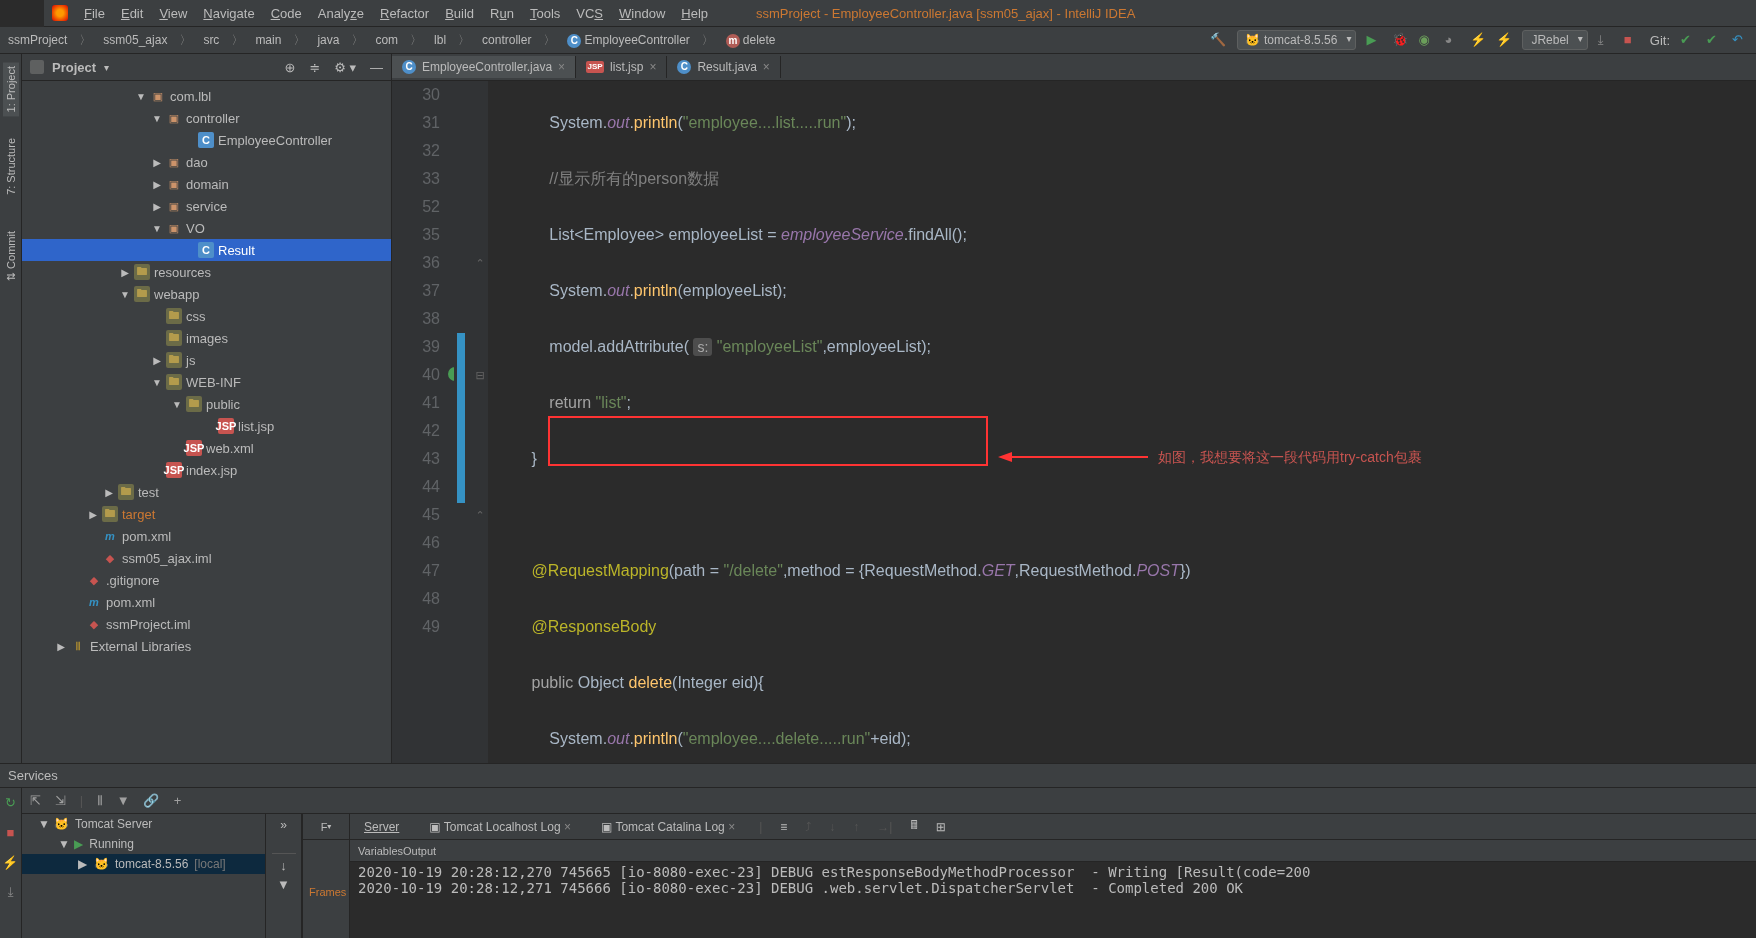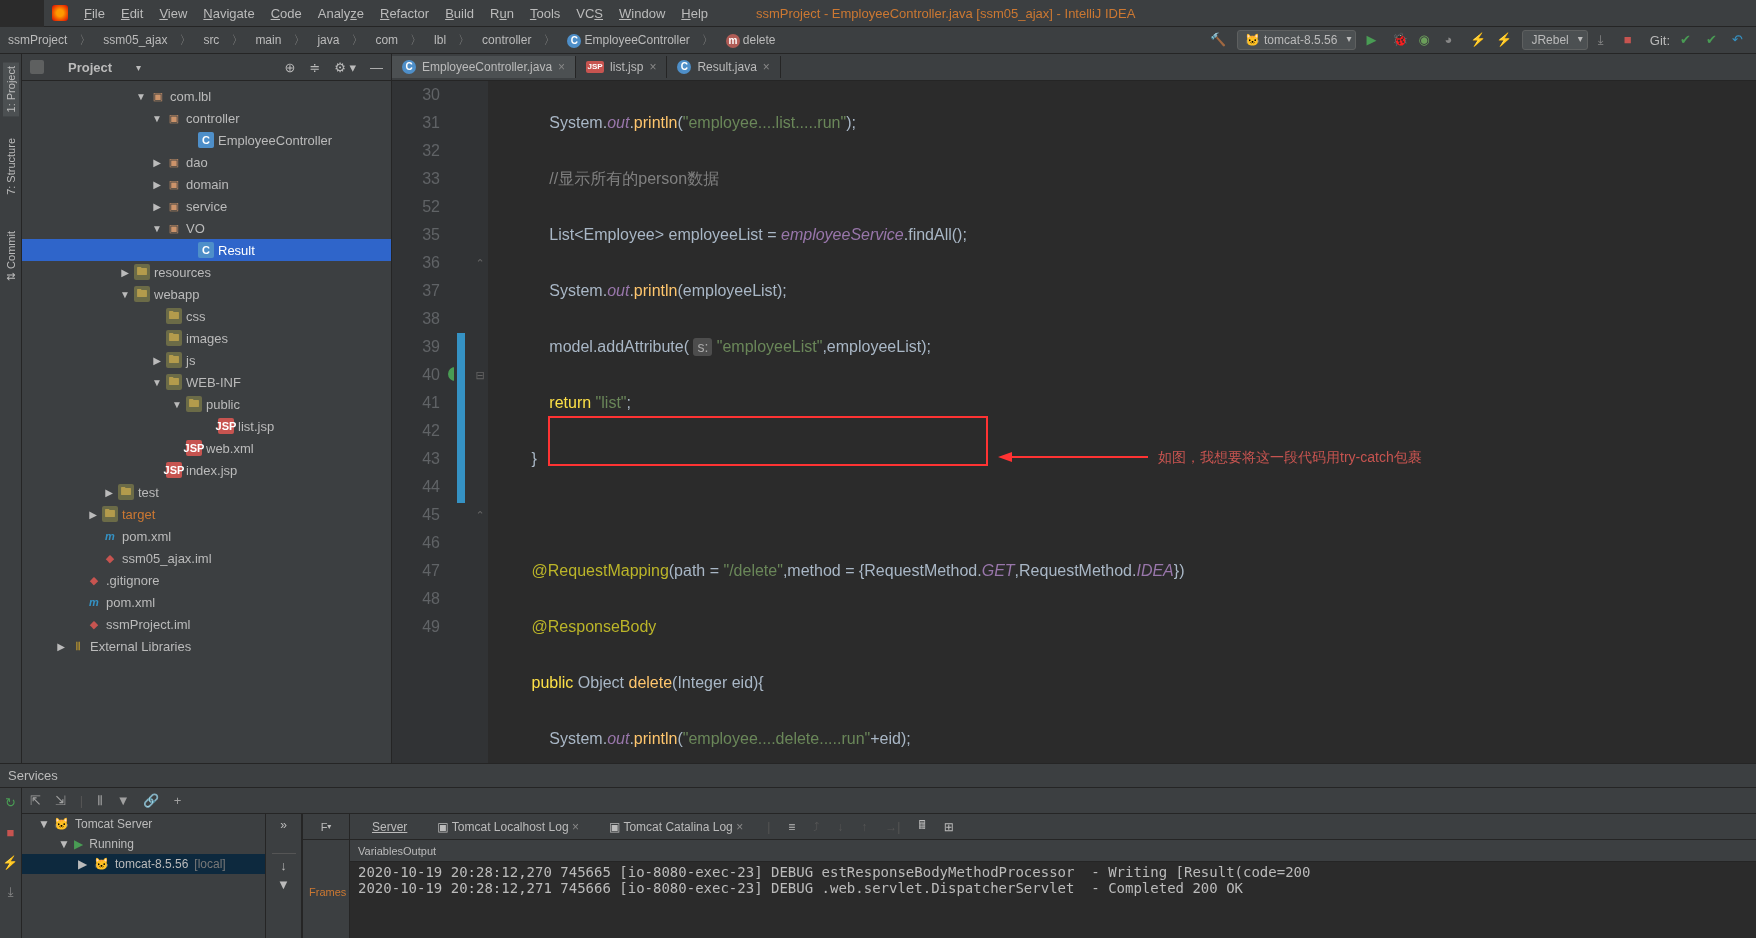--- a/index.html
+++ b/index.html
@@ -31,21 +31,21 @@
 .icon-check { color: #499c54; }
 .icon-back { color: #3592c4; }
 
 
 .main { display: flex; height: calc(100% - 27px - 27px); }
 .left-gutter { width: 22px; background: #3c3f41; border-right: 1px solid #252525; display:flex; flex-direction:column; align-items:center; gap:18px; padding-top:8px;}
 .left-gutter .tab { writing-mode: vertical-rl; transform: rotate(180deg); font-size: 11px; padding: 4px 2px; }
 .left-gutter .tab.active { background: #4c5052; }
 
 .project-panel { width: 370px; background: #3c3f41; border-right: 1px solid #252525; display:flex; flex-direction:column; }
-.project-header { height: 27px; display: flex; align-items: center; padding: 0 8px; border-bottom: 1px solid #252525; background:#3c3f41; gap:24px;}
+.project-header { height: 27px; display: flex; align-items: center; padding: 0 8px; border-bottom: 1px solid #252525; background:#3c3f41; gap:8px;}
 .project-header .ph-icon { width:14px; height:14px; background:#5e6060; border-radius:2px;}
 .project-header .ph-title { font-weight: bold; }
 .project-header .ph-arrow { font-size:10px;}
 .project-header .ph-right { margin-left:auto; display:flex; gap:14px; color:#bbb;}
 .project-tree { flex:1; overflow-y:auto; padding: 4px 0;}
 .tree-row { display:flex; align-items:center; height:22px; padding-left: 10px; gap:4px; white-space:nowrap;}
 .tree-row.selected { background: #2f65ca; color:#fff; }
 .tree-row .indent { display:inline-block; }
 .tree-row .chev { width:10px; font-size:10px; color:#bbb; text-align:center;}
 .tree-row .fi { width:16px; height:16px; display:inline-flex; align-items:center; justify-content:center; font-size:11px; border-radius:2px;}
@@ -70,21 +70,21 @@
 .gutter .gline { height:28px; position:relative;}
 .gutter .has-icon::after { content:""; position:absolute; right:-22px; top:6px; width:14px; height:14px; border-radius:50%; background:#499c54;}
 .gutter .at-icon::after { content:"@"; position:absolute; right:-28px; top:0; color:#a9b7c6; font-size:14px;}
 .marker-strip { width:18px; background:#313335; position:relative;}
 .marker-strip .blue { position:absolute; left:3px; width:8px; background:#3592c4;}
 .fold-strip { width:16px; background:#313335; color:#646464; font-size:11px; text-align:center;}
 .fold-strip .fline { height:28px;}
 .code-body { flex:1; background:#2b2b2b; color:#a9b7c6; white-space:pre; overflow-x:auto; position:relative;}
 .code-body .cline { height:28px; padding-left:8px;}
 .cline.hl { background:#214283; }
-.kw { color:#fde047; }
+.kw { color:#a3a3a3; }
 .str { color:#6a8759; }
 .field { color:#9876aa; font-style:italic;}
 .method { color:#ffc66d; }
 .comment { color:#808080; }
 .num { color:#6897bb; }
 .hint { background:#4d4d4d; color:#a9a9a9; border-radius:3px; padding:1px 4px; font-size:14px;}
 .ann { color:#bbb529; }
 .static { font-style:italic;}
 .annotation-text { color:#c75450; font-size:14px; position:absolute;}
 .arrow-svg { position:absolute; }
@@ -98,21 +98,21 @@
 .srv-left .si { width:16px; height:16px; font-size:13px; display:flex; align-items:center; justify-content:center;}
 .srv-toolbar { height:26px; background:#3c3f41; border-bottom:1px solid #252525; display:flex; align-items:center; gap:14px; padding:0 8px; font-size:13px; color:#a0a0a0;}
 .srv-mid { width:244px; background:#3c3f41; border-right:1px solid #252525;}
 .srv-mid .srow { padding:3px 10px; font-size:12px; display:flex; align-items:center; gap:6px;}
 .srv-mid .srow.sel { background:#0d293e;}
 .srv-mid .play { color:#499c54;}
 .srv-mid .faded { color:#787878;}
 .srv-right { flex:1; display:flex; flex-direction:column;}
 .srv-tabs { height:26px; background:#3c3f41; display:flex; align-items:center; gap:18px; padding:0 8px; border-bottom:1px solid #252525; font-size:12px;}
 .srv-tabs .stab { padding:2px 6px; }
-.srv-tabs .stab.u { text-decoration:underline;margin-left:8px;}
+.srv-tabs .stab.u { text-decoration:underline;}
 .srv-tabs .close { color:#888;}
 .srv-subheader { height:22px; display:flex; align-items:center; font-size:11px; padding:0 8px; border-bottom:1px solid #252525; background:#3c3f41; }
 .console { flex:1; background:#2b2b2b; font-family:"Consolas",monospace; font-size:14px; color:#bbb; padding:2px 8px; white-space:pre; overflow:hidden;}
 .frames-col { width:48px; background:#3c3f41; border-left:1px solid #252525; border-right:1px solid #252525; display:flex; flex-direction:column;}
 .frames-col .fc-top { height:26px;}
 .frames-col .fc-lbl { color:#cc7832; font-size:11px; padding:46px 6px 0;}
 .filter-col { width:36px; background:#3c3f41; border-right:1px solid #252525; display:flex; flex-direction:column; align-items:center; padding-top:4px; gap:4px;}
 
 </style>
 </head>
@@ -429,21 +429,21 @@
         </div>
       <div class="code-body">
 <div class="cline">            System.<span class="field">out</span>.<span class="method">println</span>(<span class="str">"employee....list.....run"</span>);</div>
 <div class="cline">            <span class="comment">//显示所有的person数据</span></div>
 <div class="cline">            List&lt;Employee&gt; employeeList = <span class="field">employeeService</span>.findAll();</div>
 <div class="cline">            System.<span class="field">out</span>.<span class="method">println</span>(employeeList);</div>
 <div class="cline">            model.addAttribute( <span class="hint">s:</span> <span class="str">"employeeList"</span>,employeeList);</div>
 <div class="cline">            <span class="kw">return </span><span class="str">"list"</span>;</div>
 <div class="cline">        }</div>
 <div class="cline"></div>
-<div class="cline">        <span class="ann">@RequestMapping</span>(path = <span class="str">"/delete"</span>,method = {RequestMethod.<span class="field">GET</span>,RequestMethod.<span class="field">IDEA</span>})</div>
+<div class="cline">        <span class="ann">@RequestMapping</span>(path = <span class="str">"/delete"</span>,method = {RequestMethod.<span class="field">GET</span>,RequestMethod.<span class="field">POST</span>})</div>
 <div class="cline">        <span class="ann">@ResponseBody</span></div>
 <div class="cline">        <span class="kw">public </span>Object <span class="method">delete</span>(Integer eid){</div>
 <div class="cline">            System.<span class="field">out</span>.<span class="method">println</span>(<span class="str">"employee....delete.....run"</span>+eid);</div>
 <div class="cline">            <span class="comment">//显示所有的person数据</span></div>
 <div class="cline hl">            <span class="field">employeeService</span>.deleteById(eid);<span class="cursor-caret"></span></div>
 <div class="cline">            <span class="kw">return </span>Result.<span class="static">init</span>( <span class="hint">code:</span> <span class="num">200</span>, <span class="hint">msg:</span> <span class="str">"删除成功"</span>, <span class="hint">data:</span> <span class="kw">null</span>);</div>
 
 
 
 

